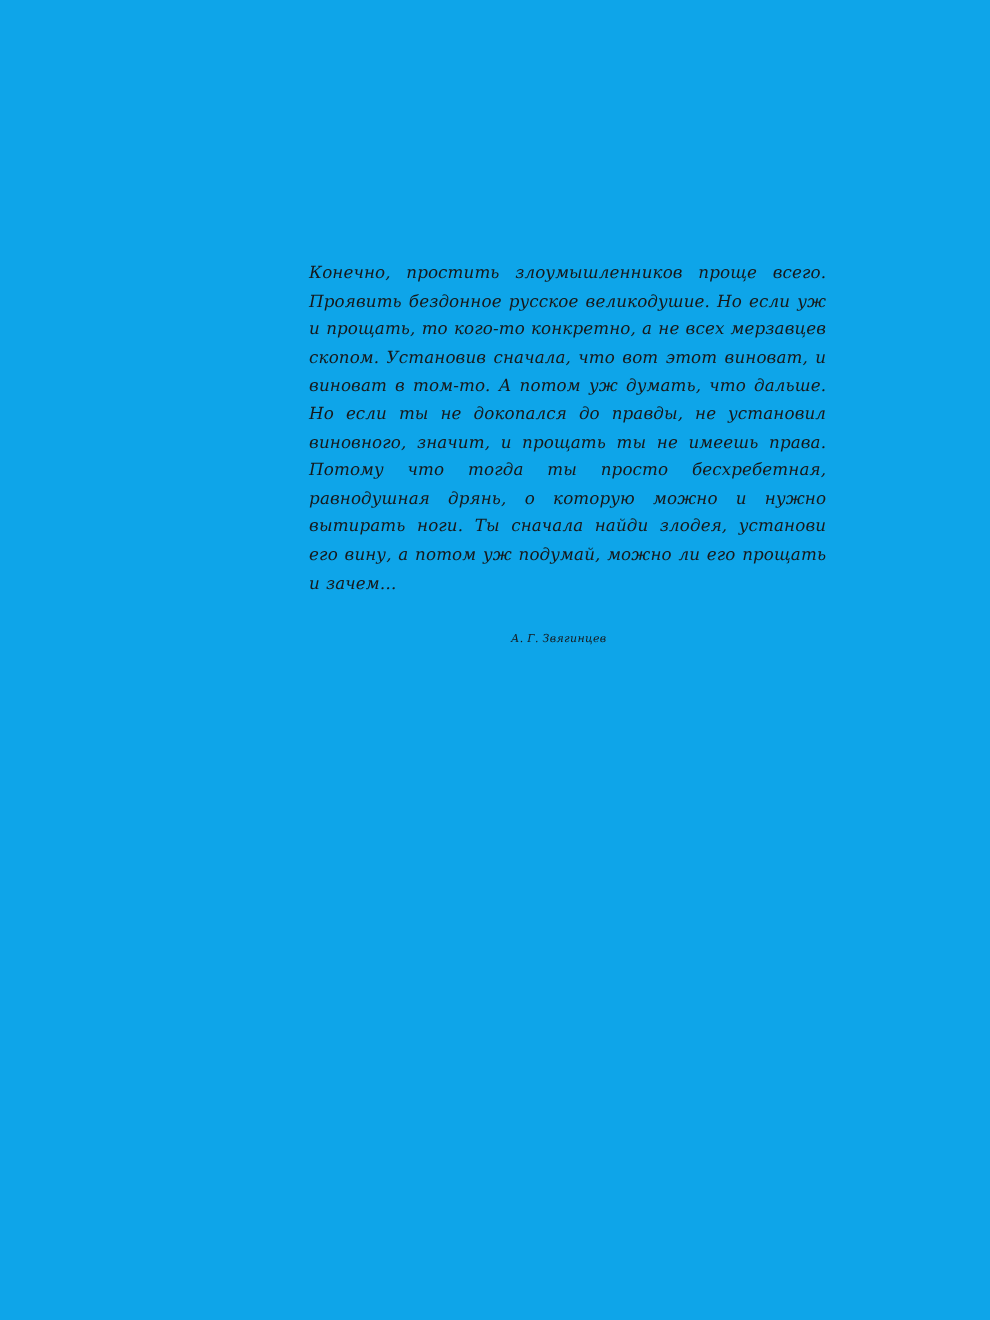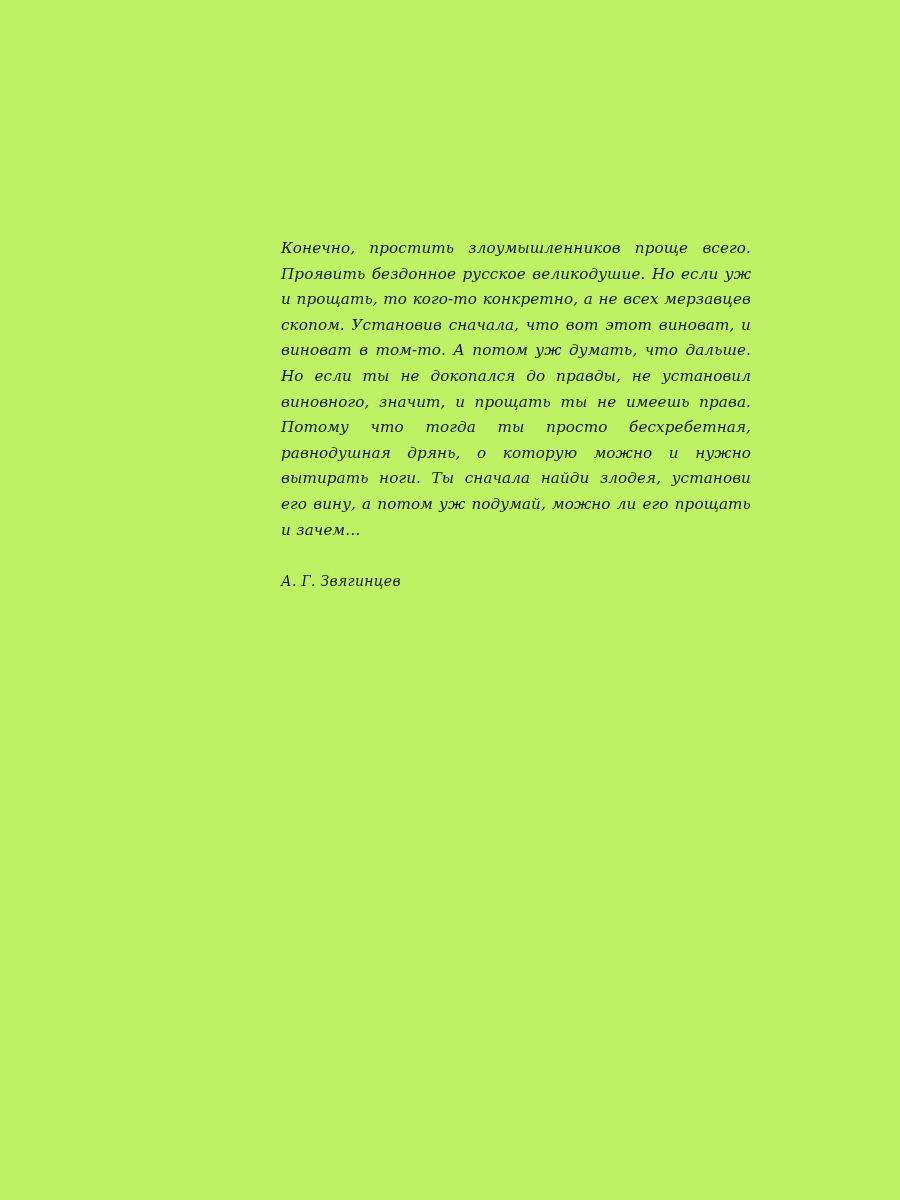--- a/index.html
+++ b/index.html
@@ -11,21 +11,21 @@
     width: 900px;
     height: 1200px;
     position: relative;
     font-family: "Liberation Serif", serif;
     color: #1a1a1a;
     overflow: hidden;
   }
   .page {
     position: absolute;
     inset: 0;
-    background: #bef264;
+    background: #0ea5e9;
   }
   .epigraph-block {
     position: absolute;
     left: 281px;
     top: 236px;
     width: 470px;
   }
   .epigraph-text {
     font-family: "DejaVu Serif", "Liberation Serif", serif;
     font-style: italic;
@@ -34,24 +34,24 @@
     text-align: justify;
     text-align-last: left;
     color: #16181a;
     letter-spacing: 0.1px;
     margin: 0;
     word-spacing: 0.5px;
   }
   .epigraph-attribution {
     font-family: "DejaVu Serif", "Liberation Serif", serif;
     font-style: italic;
-    font-size: 14px;
+    font-size: 10px;
     line-height: 25.6px;
     color: #16181a;
-    text-align: left;
+    text-align: center;
     margin: 26px 16px 0 0;
     letter-spacing: 0.3px;
   }
 </style>
 </head>
 <body>
 
 <div class="page">
   <div class="epigraph-block">
     <p class="epigraph-text">Конечно, простить злоумышленников проще всего. Проявить бездонное русское великодушие. Но если уж и прощать, то кого-то конкретно, а не всех мерзавцев скопом. Установив сначала, что вот этот виноват, и виноват в том-то. А потом уж думать, что дальше. Но если ты не докопался до правды, не установил виновного, значит, и прощать ты не имеешь права. Потому что тогда ты просто бесхребетная, равнодушная дрянь, о которую можно и нужно вытирать ноги. Ты сначала найди злодея, установи его вину, а потом уж подумай, можно ли его прощать и зачем…</p>

